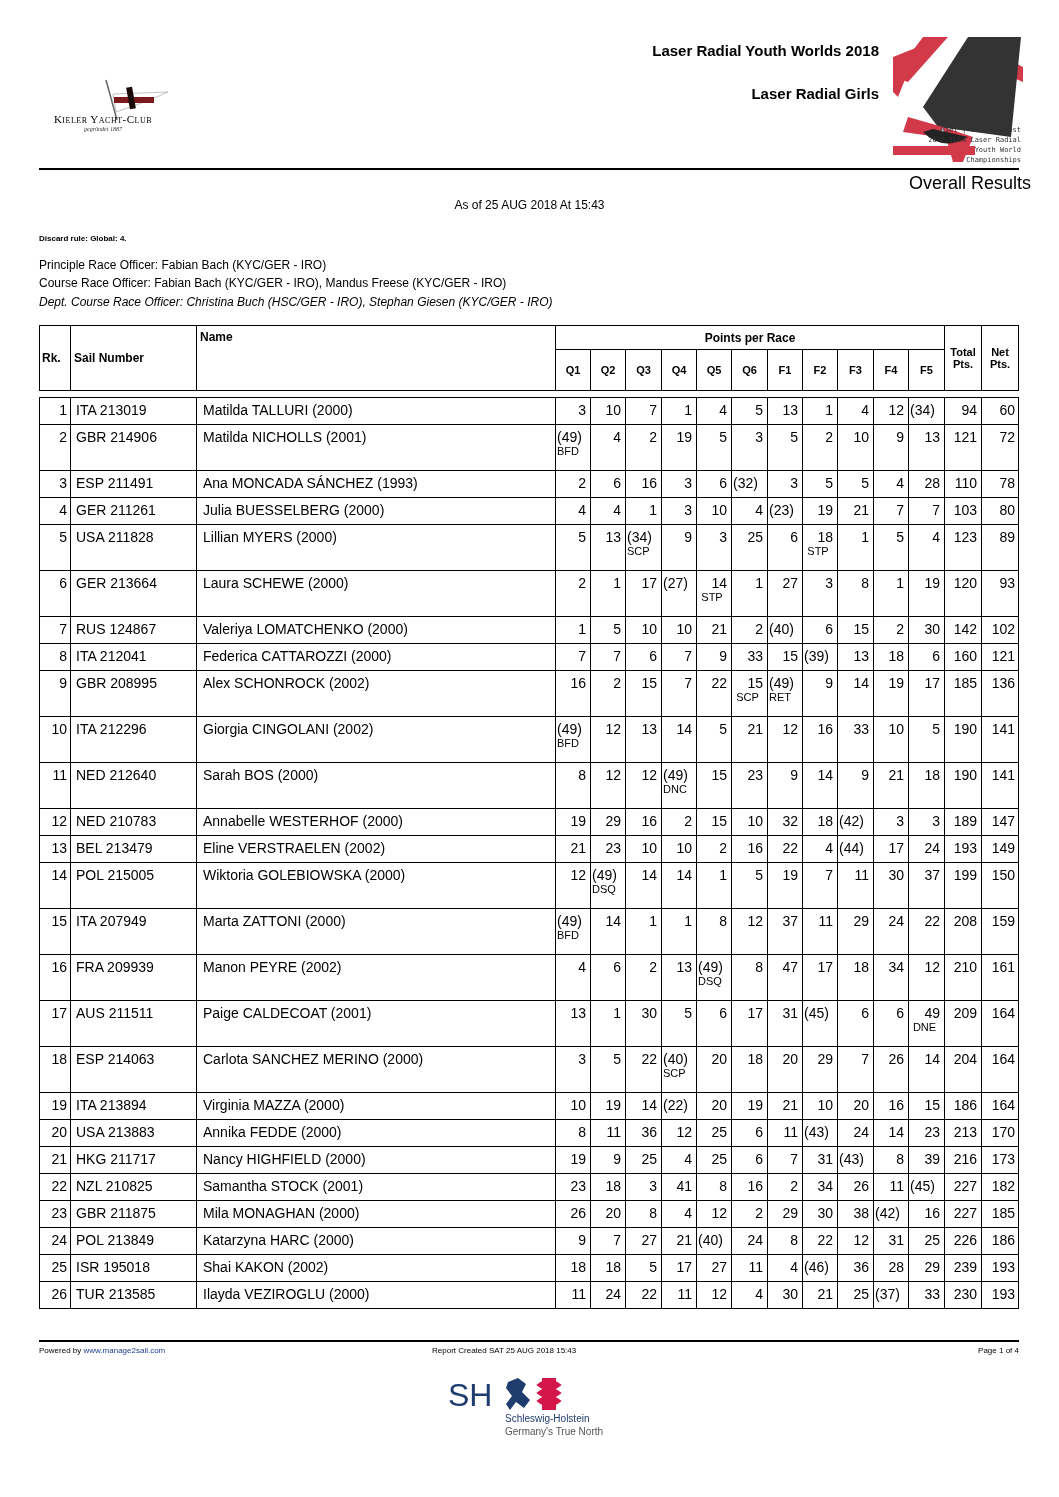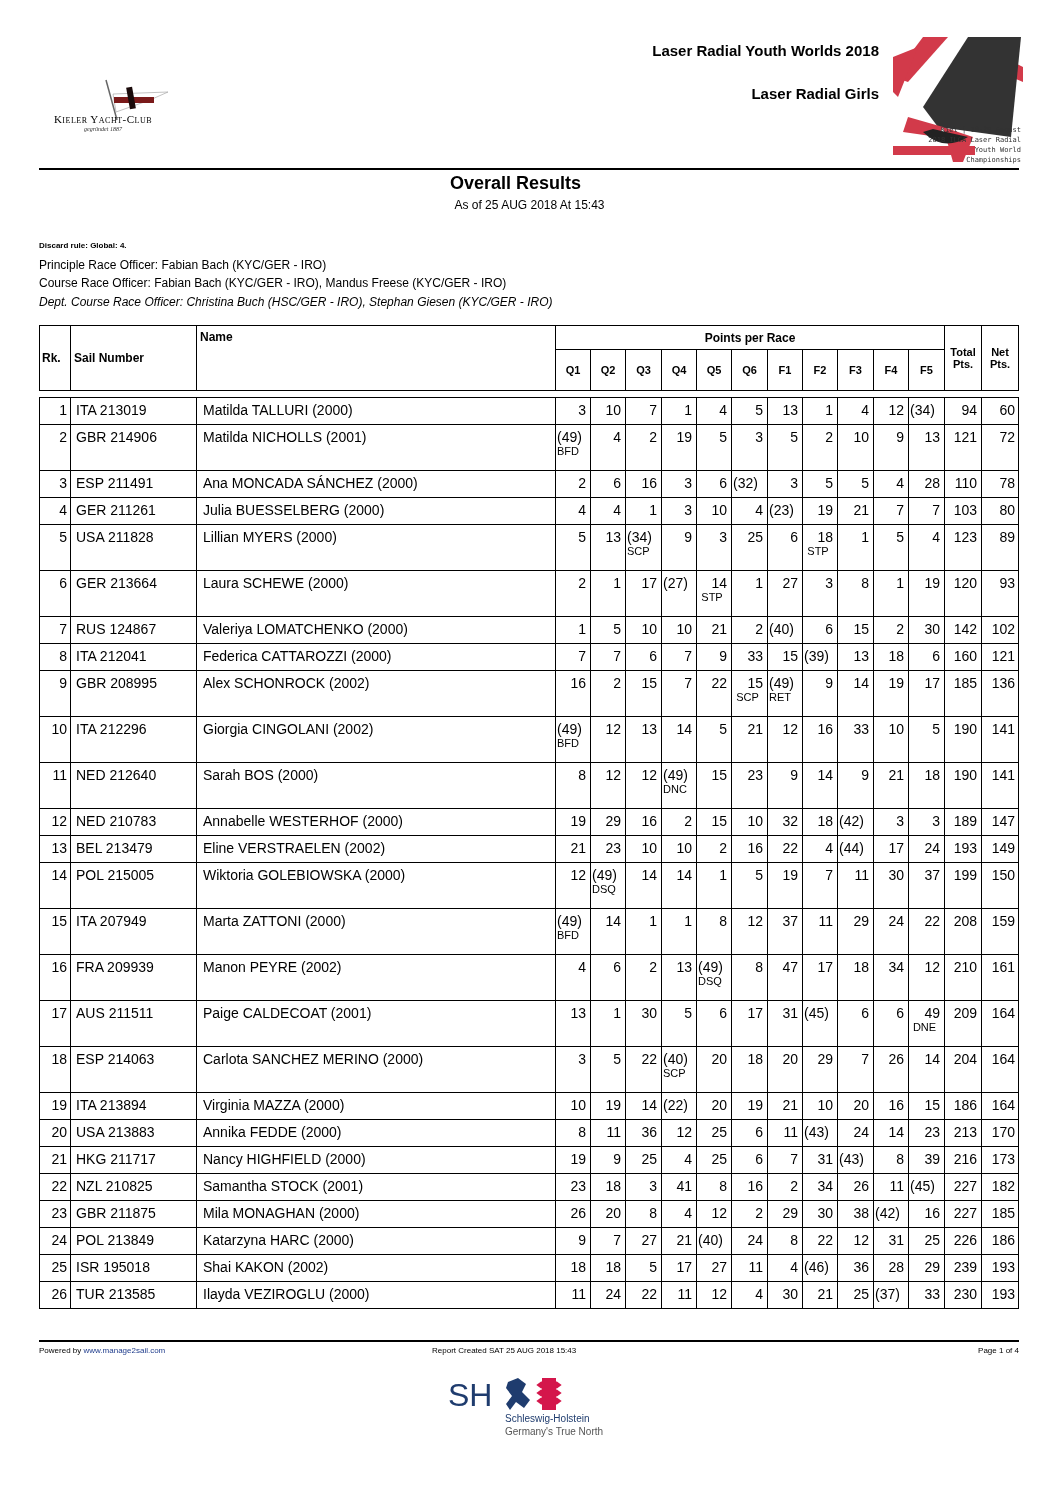--- a/index.html
+++ b/index.html
@@ -8,23 +8,23 @@
   #kyc-logo { left:40px; top:70px; width:130px; height:65px; }
   #kyc-name { left:40px; top:113px; width:126px; text-align:center; font-family:"Liberation Serif", serif; font-size:11px; letter-spacing:0.5px; font-variant:small-caps; }
   #kyc-sub { left:40px; top:126px; width:126px; text-align:center; font-family:"Liberation Serif", serif; font-style:italic; font-size:6px; color:#333; }
   #event-title { right:180px; top:42px; font-weight:bold; font-size:15px;text-align:right; }
   #class-title { right:180px; top:85px; font-weight:bold; font-size:15px; }
   #event-logo { left:893px; top:37px; width:130px; height:130px; }
   #ev-l1,#ev-l2,#ev-l3,#ev-l4 { font-family:"DejaVu Sans Mono", monospace; font-size:7px; color:#333; right:38px; text-align:right; }
   #ev-l1 { top:126px; } #ev-l2 { top:136px; } #ev-l3 { top:146px; } #ev-l4 { top:156px; }
   #ev-bar { left:893px; top:146px; width:82px; height:9px; background:#d23a4a; }
   #header-rule { left:39px; top:168px; width:980px; height:2px; background:#000; }
-  #page-title { left:0; width:1031px; top:173px; text-align:center; font-weight:bold; font-size:18px; }
+  #page-title { left:0; width:1031px; top:173px; text-align:right; font-weight:normal; font-size:18px; }
   #as-of { left:0; width:1059px; top:198px; text-align:center; font-size:12px; }
-  #discard { left:39px; top:234px; font-size:8px; font-weight:bold;margin-top:7px; }
+  #discard { left:39px; top:234px; font-size:8px; font-weight:bold; }
   .officer { left:39px; font-size:12px; }
   #off1 { top:258px; } #off2 { top:276px; } #off3 { top:295px;font-style:italic; }
 
   table.res { position:absolute; left:39px; border-collapse:collapse; table-layout:fixed; }
   table.res td, table.res th { border:1.5px solid #000; padding:0; }
   #head-table { top:325px; height:65px; }
   #head-table th { font-size:12px; font-weight:bold; vertical-align:middle; }
   #head-table th.l { text-align:left; padding-left:3px; }
   #head-table th.c { text-align:center; font-size:11px; }
   #body-table { top:397px; }
@@ -181,21 +181,21 @@
         <td class="pt"><span>2</span></td>
         <td class="pt"><span>10</span></td>
         <td class="pt"><span>9</span></td>
         <td class="pt"><span>13</span></td>
         <td class="pt">121</td>
         <td class="net">72</td>
       </tr>
       <tr style="height: 27px;">
         <td class="rk">3</td>
         <td class="sail">ESP 211491</td>
-        <td class="name">Ana MONCADA SÁNCHEZ (2000)</td>
+        <td class="name">Ana MONCADA SÁNCHEZ (1993)</td>
         <td class="pt"><span>2</span></td>
         <td class="pt"><span>6</span></td>
         <td class="pt"><span>16</span></td>
         <td class="pt"><span>3</span></td>
         <td class="pt"><span>6</span></td>
         <td class="pt disc"><span>(32)</span></td>
         <td class="pt"><span>3</span></td>
         <td class="pt"><span>5</span></td>
         <td class="pt"><span>5</span></td>
         <td class="pt"><span>4</span></td>

